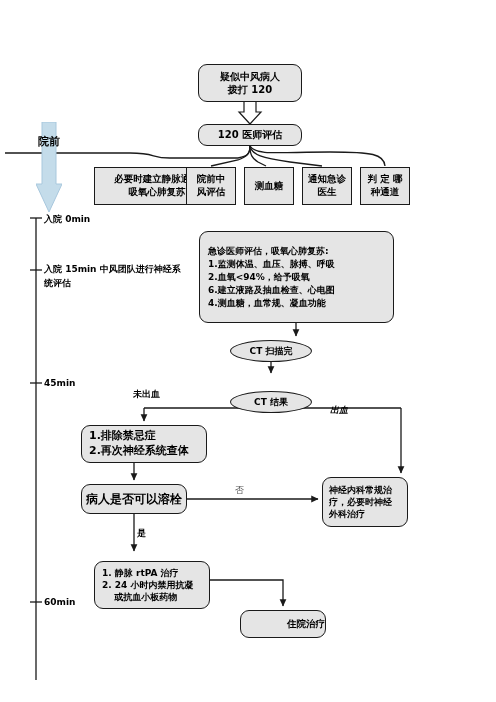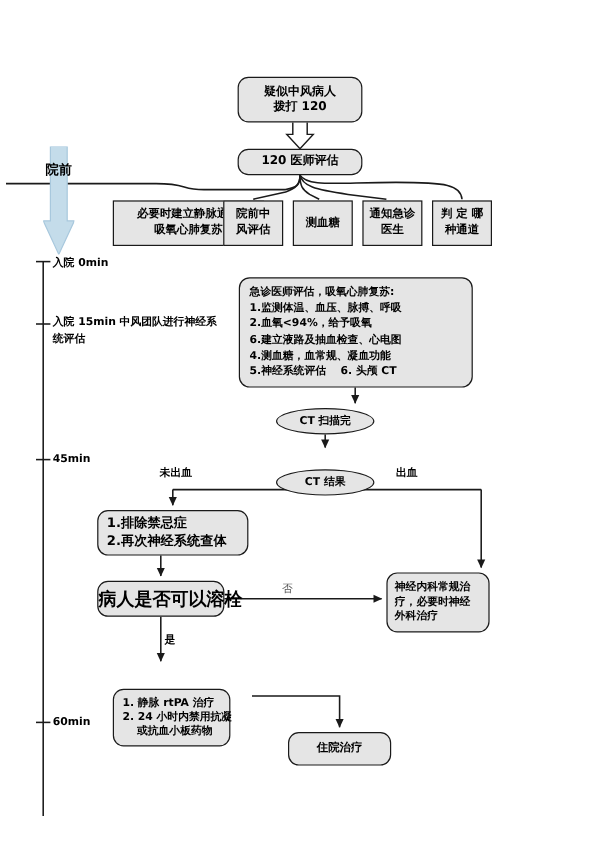--- a/index.html
+++ b/index.html
@@ -60,24 +60,24 @@
   #n-notify       { left: 302px; top: 167px; width: 50px;  height: 38px; font-size: 9.5px; }
   #n-channel      { left: 360px; top: 167px; width: 50px;  height: 38px; font-size: 9.5px; }
 
   #n-ed           { left: 199px; top: 231px; width: 195px; height: 92px; font-size: 9px; padding: 5px 8px; }
   #n-ed .lines div { margin: 1.0px 0; }
 
   #n-ctscan       { left: 230px; top: 340px; width: 82px;  height: 22px; font-size: 9px; }
   #n-ctresult     { left: 230px; top: 377px; width: 82px;  height: 22px; font-size: 9px; margin-top: 14px; }
 
   #n-exclude      { left: 81px;  top: 425px; width: 126px; height: 38px; font-size: 11px; padding: 4px 7px; }
-  #n-thrombq      { left: 81px;  top: 484px; width: 106px; height: 30px; font-size: 15px; }
+  #n-thrombq      { left: 81px;  top: 484px; width: 106px; height: 30px; font-size: 12px; }
   #n-neuro        { left: 322px; top: 477px; width: 86px;  height: 50px; font-size: 9px; padding: 12px 6px; }
-  #n-rtpa         { left: 94px;  top: 574px; width: 98px; height: 48px; font-size: 9px; padding: 4px 7px; }
-  #n-admit        { left: 240px; top: 610px; width: 86px;  height: 28px; font-size: 9.5px; }
+  #n-rtpa         { left: 94px;  top: 561px; width: 116px; height: 48px; font-size: 9px; padding: 4px 7px; }
+  #n-admit        { left: 240px; top: 610px; width: 86px;  height: 28px; font-size: 9.5px; text-align: right; }
 
   
   #prehospital-arrow {
     position: absolute;
     left: 36px; top: 122px;
     width: 26px; height: 90px;
   }
   #prehospital-label {
     position: absolute;
     left: 36px; top: 135px;
@@ -103,21 +103,21 @@
 
   
   .elabel {
     position: absolute;
     font-size: 9px;
     font-weight: bold;
     color: #000;
     white-space: nowrap;
   }
   #el-nobleed { left: 133px; top: 388px; }
-  #el-bleed   { left: 330px; top: 388px; }
+  #el-bleed   { left: 330px; top: 404px; font-style: italic; }
   #el-no      { left: 235px; top: 484px; color: #555; font-weight: normal; }
   #el-yes     { left: 137px; top: 527px; }
 </style>
 </head>
 <body>
 
 <div id="canvas">
 
   <svg class="wires" viewBox="0 0 496 702">
     <defs>
@@ -218,21 +218,20 @@
       </div>
   </div>
 
   <div class="node rounded left-align" id="n-ed">
     <div class="lines">
         <div>急诊医师评估，吸氧心肺复苏:</div>
         <div>1.监测体温、血压、脉搏、呼吸</div>
         <div>2.血氧&lt;94%，给予吸氧</div>
         <div>6.建立液路及抽血检查、心电图</div>
         <div>4.测血糖，血常规、凝血功能</div>
-        <div>5.神经系统评估　 6. 头颅 CT</div>
       </div>
   </div>
 
   <div class="node oval" id="n-ctscan">
     <div class="lines">
         <div>CT 扫描完</div>
       </div>
   </div>
 
   <div class="node oval" id="n-ctresult">

